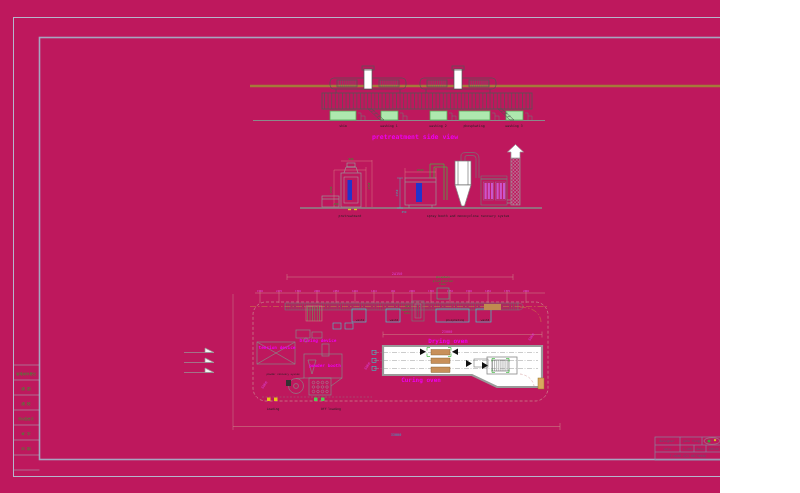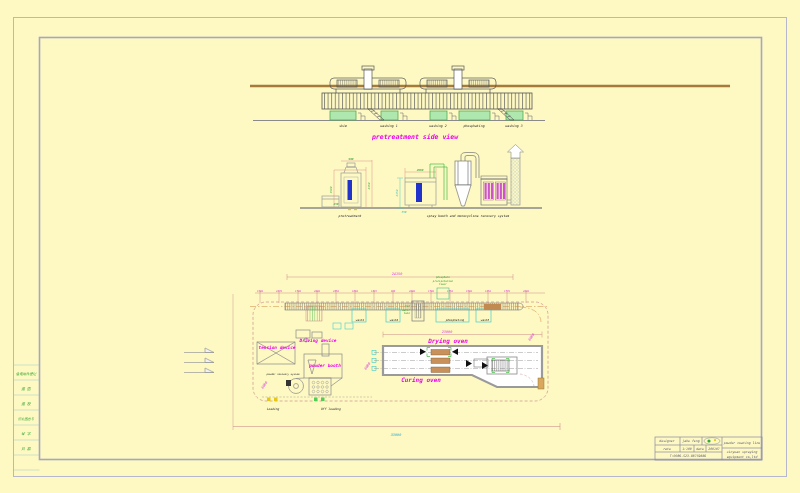--- a/index.html
+++ b/index.html
@@ -1,16 +1,16 @@
 <!DOCTYPE html>
 <html><head>
 <meta charset="utf-8">
 <style>
   html,body{margin:0;padding:0;background:#fff;}
-  #sheet{position:relative;width:800px;height:493px;background:#fef9c3;overflow:hidden;font-style:italic;}
+  #sheet{position:relative;width:720px;height:493px;background:#be185d;overflow:hidden;}
   svg text{font-family:"DejaVu Sans Mono","Liberation Mono",monospace;}
   .mag{fill:#ee00ee;font-weight:bold;}
   .dimtxt{fill:#dd44dd;}
   .grn{fill:#2aa02a;}
   .blk{fill:#222222;}
   .tb{fill:#5a5a72;}
 </style>
 </head>
 <body>
 

